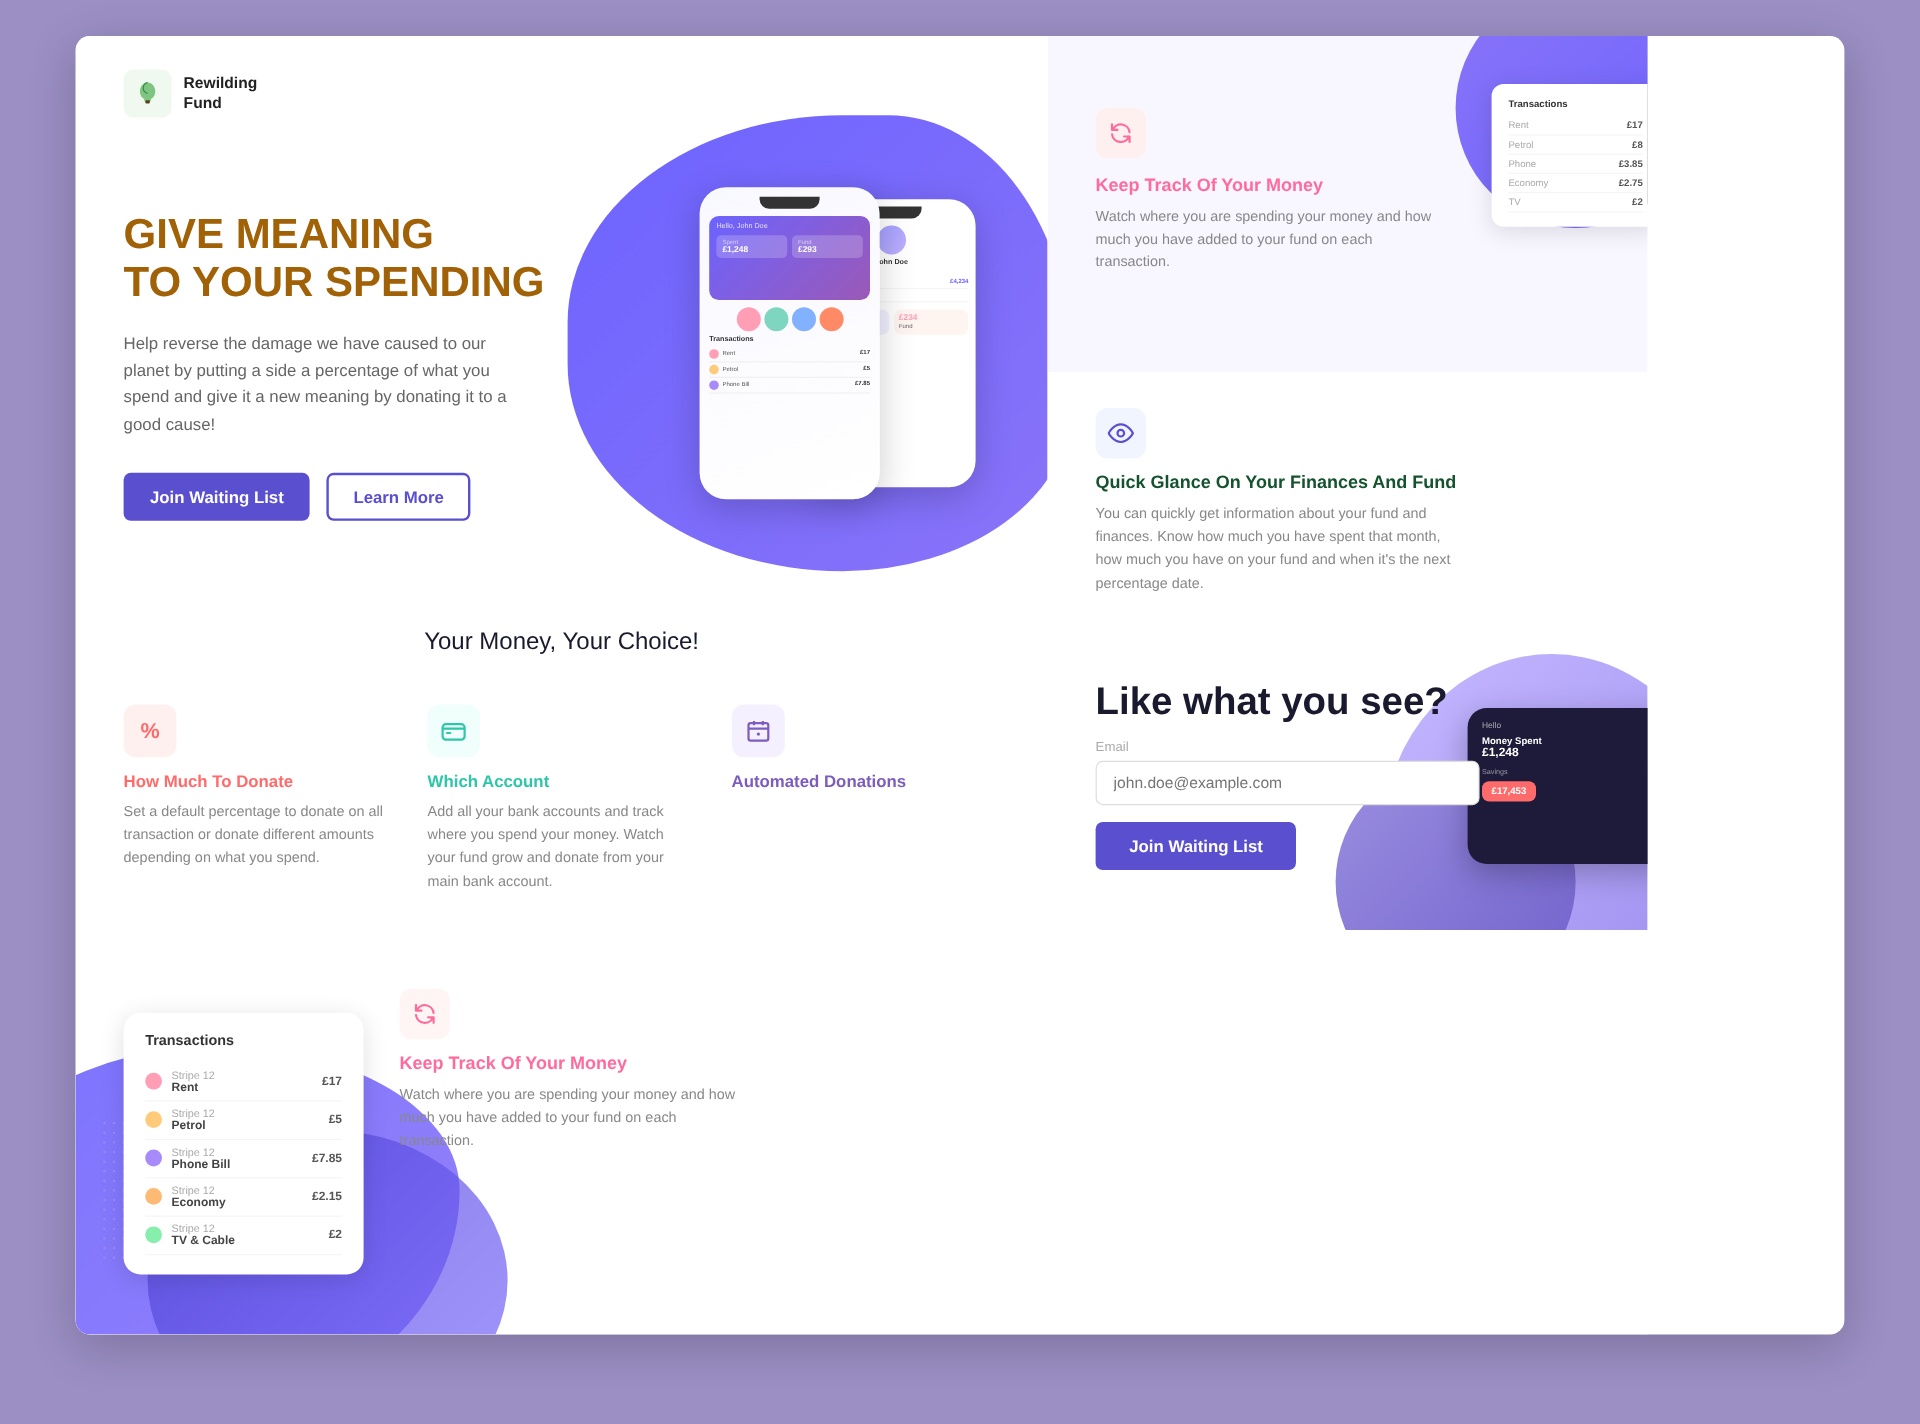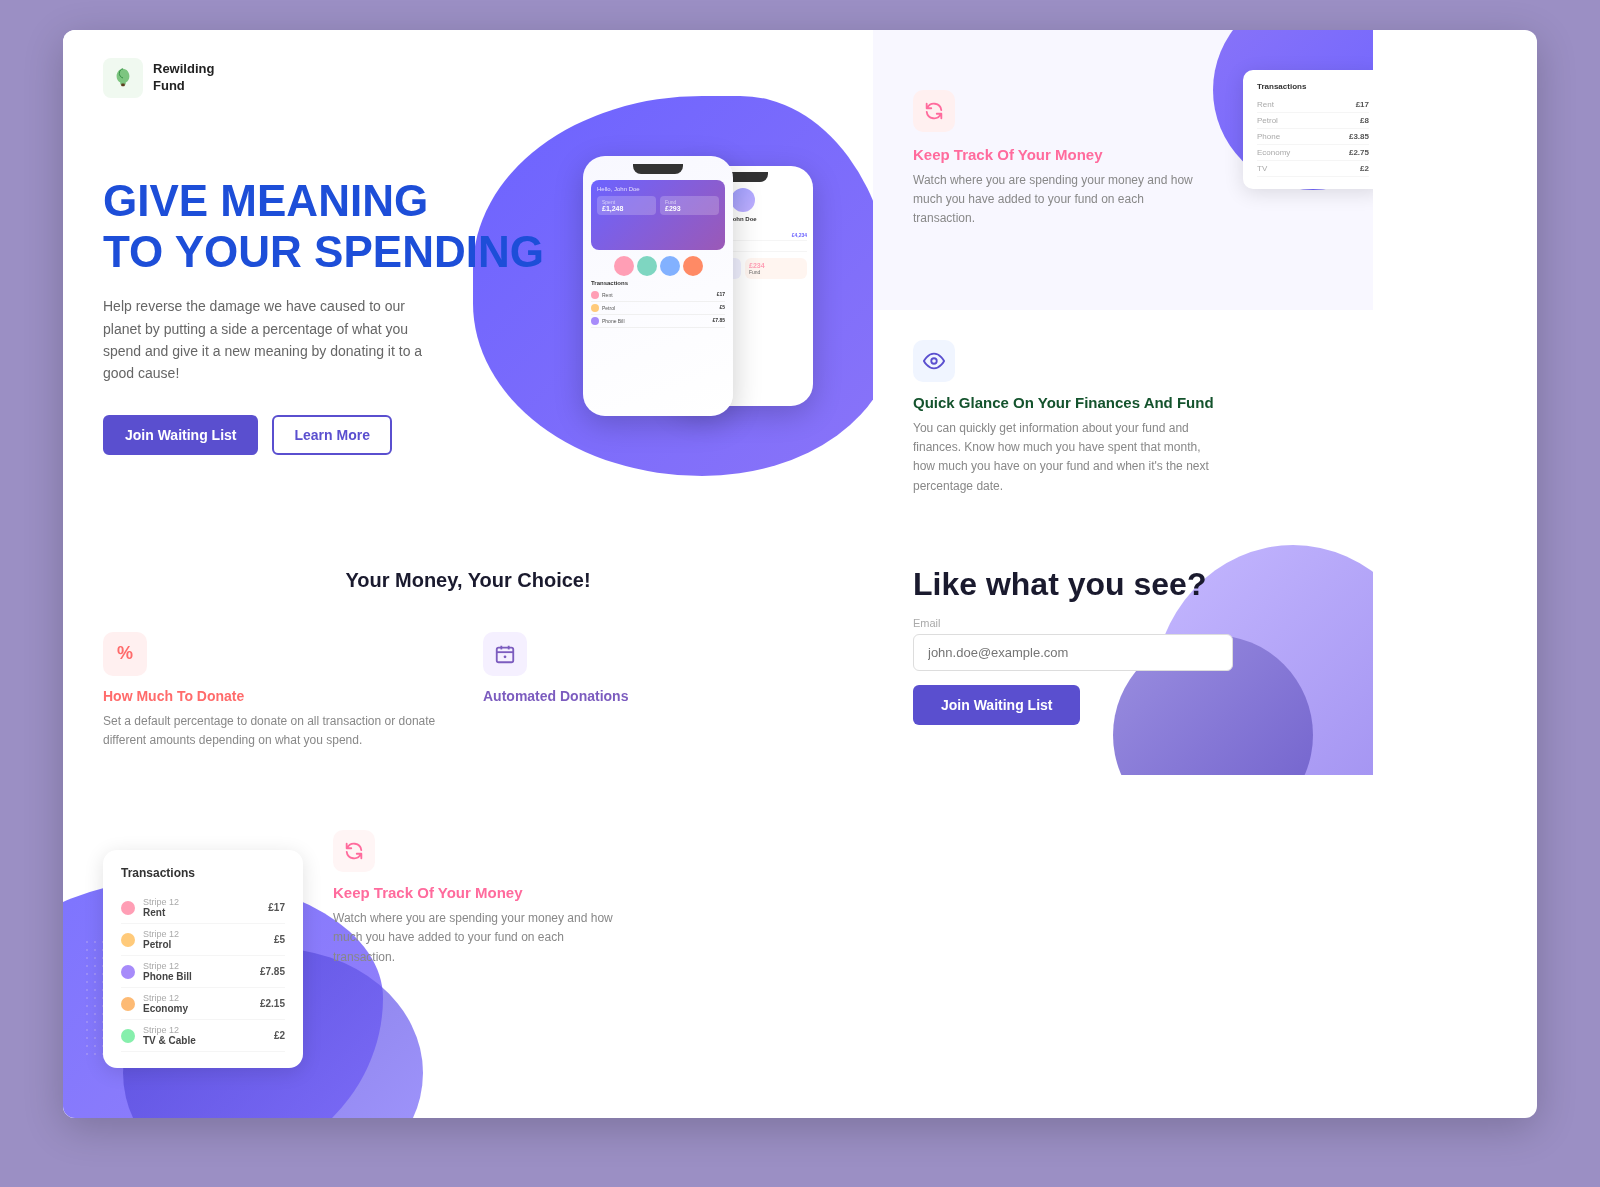--- a/index.html
+++ b/index.html
@@ -64,23 +64,23 @@
       background: linear-gradient(135deg, #6c63ff, #8a74f8);
       border-radius: 60% 40% 50% 60% / 50% 60% 40% 50%;
       z-index: 0;
     }
     .hero-content {
       position: relative;
       z-index: 2;
       padding-top: 30px;
     }
     .hero-title {
-      font-size: 44px;
+      font-size: 35px;
       font-weight: 900;
-      color: #1d4ed8;
+      color: #a16207;
       line-height: 1.15;
       margin-bottom: 18px;
     }
     .hero-subtitle {
       font-size: 14px;
       color: #666;
       line-height: 1.6;
       max-width: 320px;
       margin-bottom: 30px;
     }
@@ -241,24 +241,23 @@
       padding: 2px 0;
       border-bottom: 1px solid #f5f5f5;
     }
     
     .your-money-section {
       padding: 50px 40px 30px;
       text-align: center;
     }
     .section-title {
       font-size: 20px;
-      font-weight: 700;
+      font-weight: 400;
       color: #1a1a2e;
       margin-bottom: 40px;
-      margin-top: 24px;
     }
     .features-grid {
       display: flex;
       gap: 30px;
       justify-content: flex-start;
       text-align: left;
     }
     .feature-item {
       flex: 1;
     }
@@ -740,20 +739,31 @@
       <h2 class="section-title">Your Money, Your Choice!</h2>
       <div class="features-grid">
         <div class="feature-item">
           <div class="feature-icon-wrap feature-icon-pink">
             <span style="color:#ff6b6b;font-weight:900;font-size:18px;">%</span>
           </div>
           <div class="feature-title feature-title-pink">How Much To Donate</div>
           <div class="feature-desc">Set a default percentage to donate on all transaction or donate different amounts depending on what you spend.</div>
         </div>
         <div class="feature-item">
+          <div class="feature-icon-wrap feature-icon-teal">
+            <svg width="22" height="22" viewBox="0 0 24 24" fill="none">
+              <rect x="2" y="6" width="20" height="14" rx="3" stroke="#2dc6a8" stroke-width="2" fill="none"></rect>
+              <line x1="2" y1="10" x2="22" y2="10" stroke="#2dc6a8" stroke-width="2"></line>
+              <rect x="5" y="13" width="5" height="2" rx="1" fill="#2dc6a8"></rect>
+            </svg>
+          </div>
+          <div class="feature-title feature-title-teal">Which Account</div>
+          <div class="feature-desc">Add all your bank accounts and track where you spend your money. Watch your fund grow and donate from your main bank account.</div>
+        </div>
+        <div class="feature-item">
           <div class="feature-icon-wrap feature-icon-purple">
             <svg width="22" height="22" viewBox="0 0 24 24" fill="none">
               <rect x="3" y="5" width="18" height="16" rx="2" stroke="#7c5cbf" stroke-width="2" fill="none"></rect>
               <line x1="3" y1="10" x2="21" y2="10" stroke="#7c5cbf" stroke-width="2"></line>
               <line x1="8" y1="3" x2="8" y2="7" stroke="#7c5cbf" stroke-width="2"></line>
               <line x1="16" y1="3" x2="16" y2="7" stroke="#7c5cbf" stroke-width="2"></line>
               <circle cx="12" cy="15" r="1.5" fill="#7c5cbf"></circle>
             </svg>
           </div>
           <div class="feature-title feature-title-purple">Automated Donations</div>
@@ -866,20 +876,29 @@
           <svg width="22" height="22" viewBox="0 0 24 24" fill="none">
             <path d="M4 4v5h.582m15.356 2A8.001 8.001 0 004.582 9m0 0H9m11 11v-5h-.581m0 0a8.003 8.003 0 01-15.357-2m15.357 2H15" stroke="#ff6b9d" stroke-width="2" stroke-linecap="round" stroke-linejoin="round"></path>
           </svg>
         </div>
         <div class="right-feature-title">Keep Track Of Your Money</div>
         <div class="right-feature-desc">Watch where you are spending your money and how much you have added to your fund on each transaction.</div>
       </div>
     </div>
 
     <div class="quick-glance" style="position:relative;">
+      <div class="right-phone-wrap">
+        <div class="dark-phone">
+          <div class="dark-phone-header">Hello</div>
+          <div class="dark-phone-title">Money Spent</div>
+          <div class="dark-phone-amount">£1,248</div>
+          <div class="dark-phone-label">Savings</div>
+          <div class="dark-phone-badge">£17,453</div>
+        </div>
+      </div>
 
       <div class="qg-icon">
         <svg width="22" height="22" viewBox="0 0 24 24" fill="none">
           <path d="M1 12s4-8 11-8 11 8 11 8-4 8-11 8-11-8-11-8z" stroke="#5a4fcf" stroke-width="2" fill="none"></path>
           <circle cx="12" cy="12" r="3" stroke="#5a4fcf" stroke-width="2" fill="none"></circle>
         </svg>
       </div>
       <div class="qg-title">Quick Glance On Your Finances And Fund</div>
       <div class="qg-desc">You can quickly get information about your fund and finances. Know how much you have spent that month, how much you have on your fund and when it's the next percentage date.</div>
     </div>

